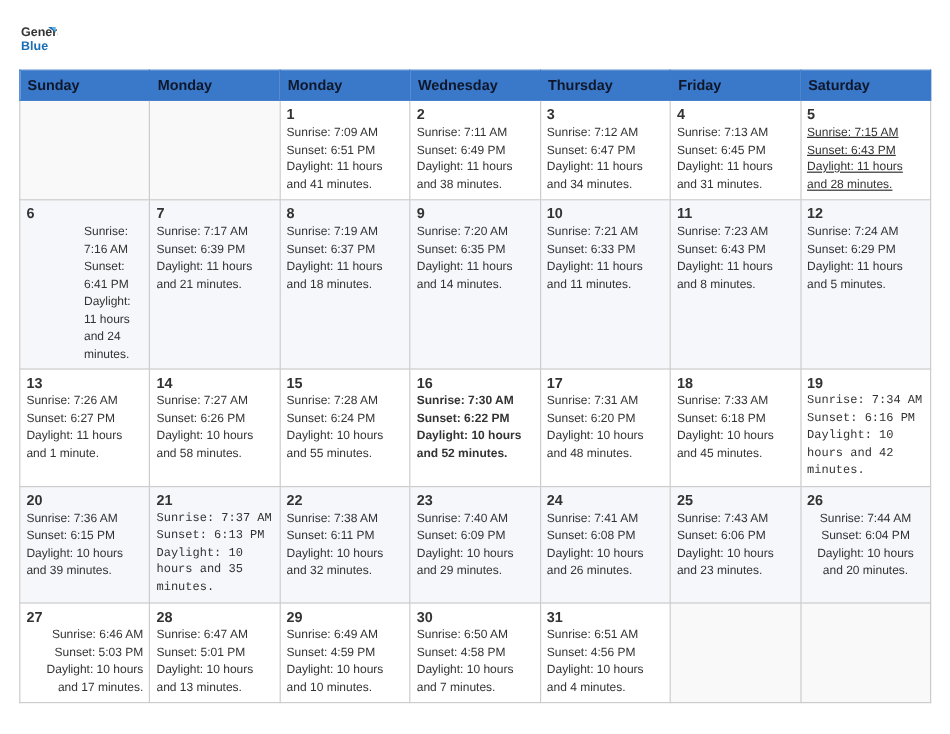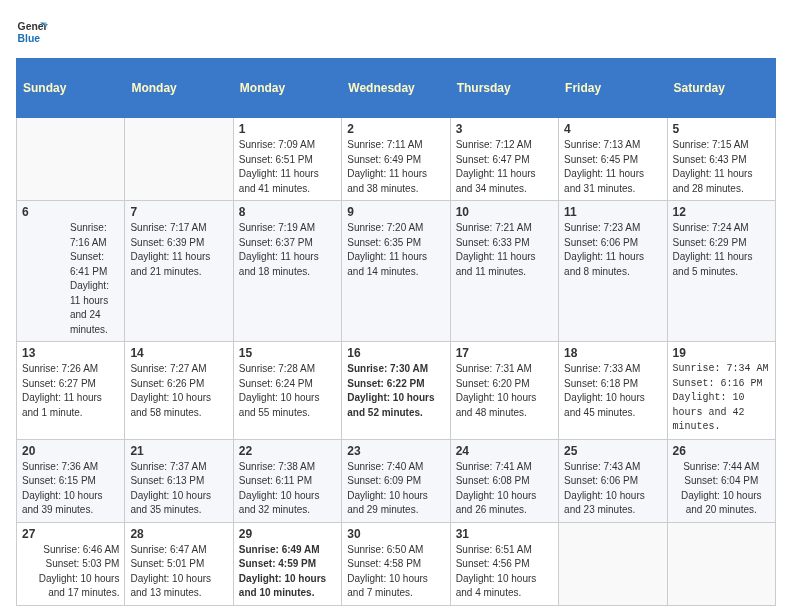--- a/index.html
+++ b/index.html
@@ -36,23 +36,23 @@
     .location-title {
       font-size: 15px;
       color: #555;
     }
     .calendar {
       width: 100%;
       border-collapse: collapse;
     }
     .calendar th {
       background-color: #3a78c9;
-      color: #fef9c3;
+      color: #0f172a;
       font-size: 12px;
-      padding: 22px 6px;
+      padding: 5px 6px;
       text-align: left;
       border: 1px solid #3a78c9;
     }
     .calendar td {
       border: 1px solid #ccc;
       vertical-align: top;
       padding: 4px 5px;
       font-size: 10.5px;
       color: #333;
       width: 108px;
@@ -129,21 +129,21 @@
 Daylight: 11 hours and 34 minutes.</div>
         </td>
         <td>
           <div class="day-number">4</div>
           <div class="day-info" style="white-space: pre-line;">Sunrise: 7:13 AM
 Sunset: 6:45 PM
 Daylight: 11 hours and 31 minutes.</div>
         </td>
         <td>
           <div class="day-number">5</div>
-          <div class="day-info" style="white-space: pre-line;">Sunrise: 7:15 AM
+          <div class="day-info" style="white-space: pre-line; text-decoration: underline;">Sunrise: 7:15 AM
 Sunset: 6:43 PM
 Daylight: 11 hours and 28 minutes.</div>
         </td>
       </tr>
       <tr>
         <td>
           <div class="day-number">6</div>
           <div class="day-info" style="white-space: pre-line; margin-left: 48px;">Sunrise: 7:16 AM
 Sunset: 6:41 PM
 Daylight: 11 hours and 24 minutes.</div>
@@ -168,21 +168,21 @@
         </td>
         <td>
           <div class="day-number">10</div>
           <div class="day-info" style="white-space: pre-line;">Sunrise: 7:21 AM
 Sunset: 6:33 PM
 Daylight: 11 hours and 11 minutes.</div>
         </td>
         <td>
           <div class="day-number">11</div>
           <div class="day-info" style="white-space: pre-line;">Sunrise: 7:23 AM
-Sunset: 6:06 PM
+Sunset: 6:43 PM
 Daylight: 11 hours and 8 minutes.</div>
         </td>
         <td>
           <div class="day-number">12</div>
           <div class="day-info" style="white-space: pre-line;">Sunrise: 7:24 AM
 Sunset: 6:29 PM
 Daylight: 11 hours and 5 minutes.</div>
         </td>
       </tr>
       <tr>
@@ -231,21 +231,21 @@
       </tr>
       <tr>
         <td>
           <div class="day-number">20</div>
           <div class="day-info" style="white-space: pre-line;">Sunrise: 7:36 AM
 Sunset: 6:15 PM
 Daylight: 10 hours and 39 minutes.</div>
         </td>
         <td>
           <div class="day-number">21</div>
-          <div class="day-info" style="white-space: pre-line;">Sunrise: 7:37 AM
+          <div class="day-info" style="white-space: pre-line; font-family: Liberation Mono, monospace;">Sunrise: 7:37 AM
 Sunset: 6:13 PM
 Daylight: 10 hours and 35 minutes.</div>
         </td>
         <td>
           <div class="day-number">22</div>
           <div class="day-info" style="white-space: pre-line;">Sunrise: 7:38 AM
 Sunset: 6:11 PM
 Daylight: 10 hours and 32 minutes.</div>
         </td>
         <td>
@@ -281,21 +281,21 @@
 Daylight: 10 hours and 17 minutes.</div>
         </td>
         <td>
           <div class="day-number">28</div>
           <div class="day-info" style="white-space: pre-line;">Sunrise: 6:47 AM
 Sunset: 5:01 PM
 Daylight: 10 hours and 13 minutes.</div>
         </td>
         <td>
           <div class="day-number">29</div>
-          <div class="day-info" style="white-space: pre-line; font-weight: bold;">Sunrise: 6:49 AM
+          <div class="day-info" style="white-space: pre-line;">Sunrise: 6:49 AM
 Sunset: 4:59 PM
 Daylight: 10 hours and 10 minutes.</div>
         </td>
         <td>
           <div class="day-number">30</div>
           <div class="day-info" style="white-space: pre-line;">Sunrise: 6:50 AM
 Sunset: 4:58 PM
 Daylight: 10 hours and 7 minutes.</div>
         </td>
         <td>

